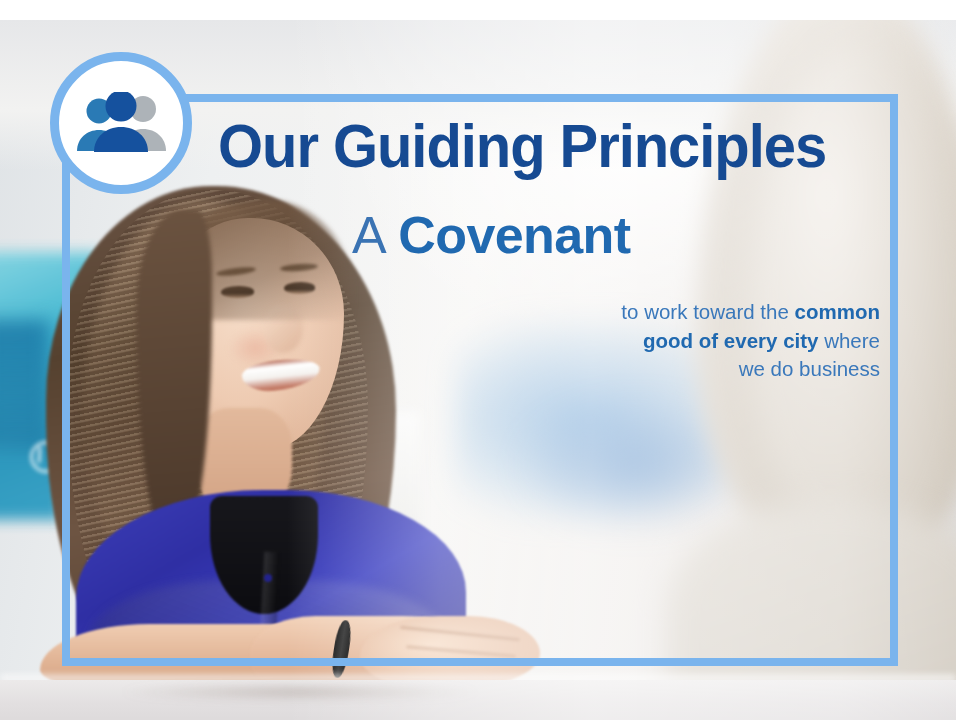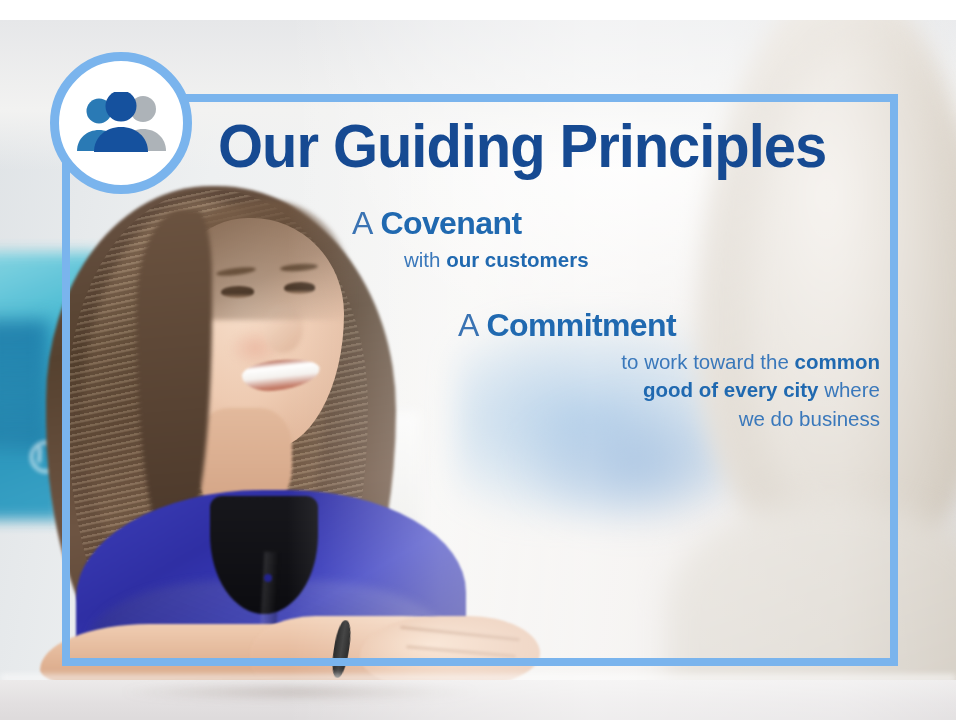--- a/index.html
+++ b/index.html
@@ -327,21 +327,21 @@
     transform: scaleX(.95);
     transform-origin: left top;
     white-space: nowrap;
   }
 
   .blocks { position: absolute; left: 180px; top: 186px; width: 700px; }
   .block { margin-bottom: 6px; }
 
   .lead {
     font-family: "Liberation Sans", sans-serif;
-    font-size: 32px;
+    font-size: 52px;
     line-height: 1.12;
     color: #2b6cb0;
     white-space: nowrap;
   }
   .lead .art { font-weight: 400; color: #3a73b3; letter-spacing: 0px; }
   .lead .word { font-weight: 700; color: #2069b0; letter-spacing: -0.6px; }
 
   .sub {
     font-family: "Liberation Sans", sans-serif;
     font-size: 20.5px;
@@ -455,31 +455,24 @@
 
   <div class="headline">Our Guiding Principles</div>
 
   <div class="blocks">
 
     <div class="block block-1">
       <div class="lead">
         <span class="art">A</span>
         <span class="word">Covenant</span>
       </div>
-      <div class="sub">
-        <span class="l1"><span>with </span><b>our customers</b></span>
-      </div>
     </div>
 
 
     <div class="block block-3">
-      <div class="lead">
-        <span class="art">A</span>
-        <span class="word">Commitment</span>
-      </div>
       <div class="sub">
         <span class="l1"><span>to work toward the </span><b>common</b></span>
         <span class="l2"><b>good of every city</b><span> where</span></span>
         <span class="l3"><span>we do business</span></span>
       </div>
     </div>
 
   </div>
 </div>
 

